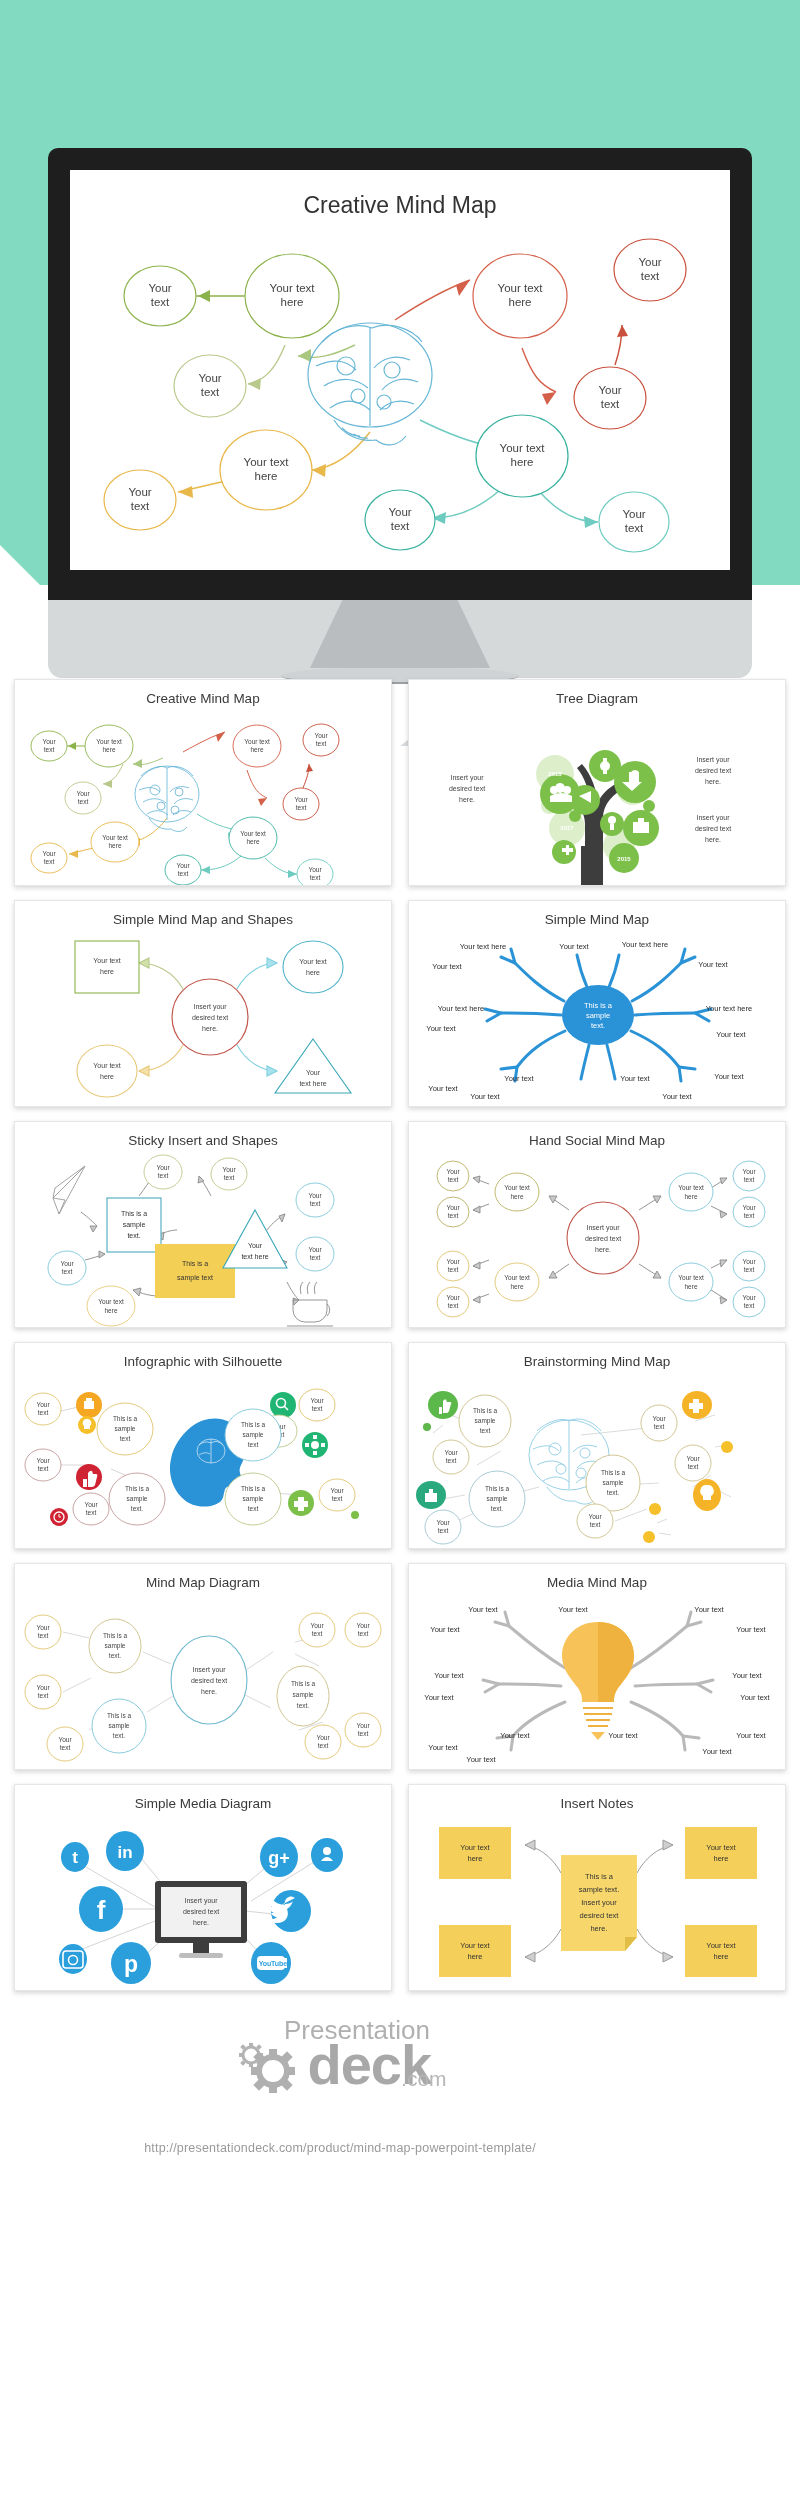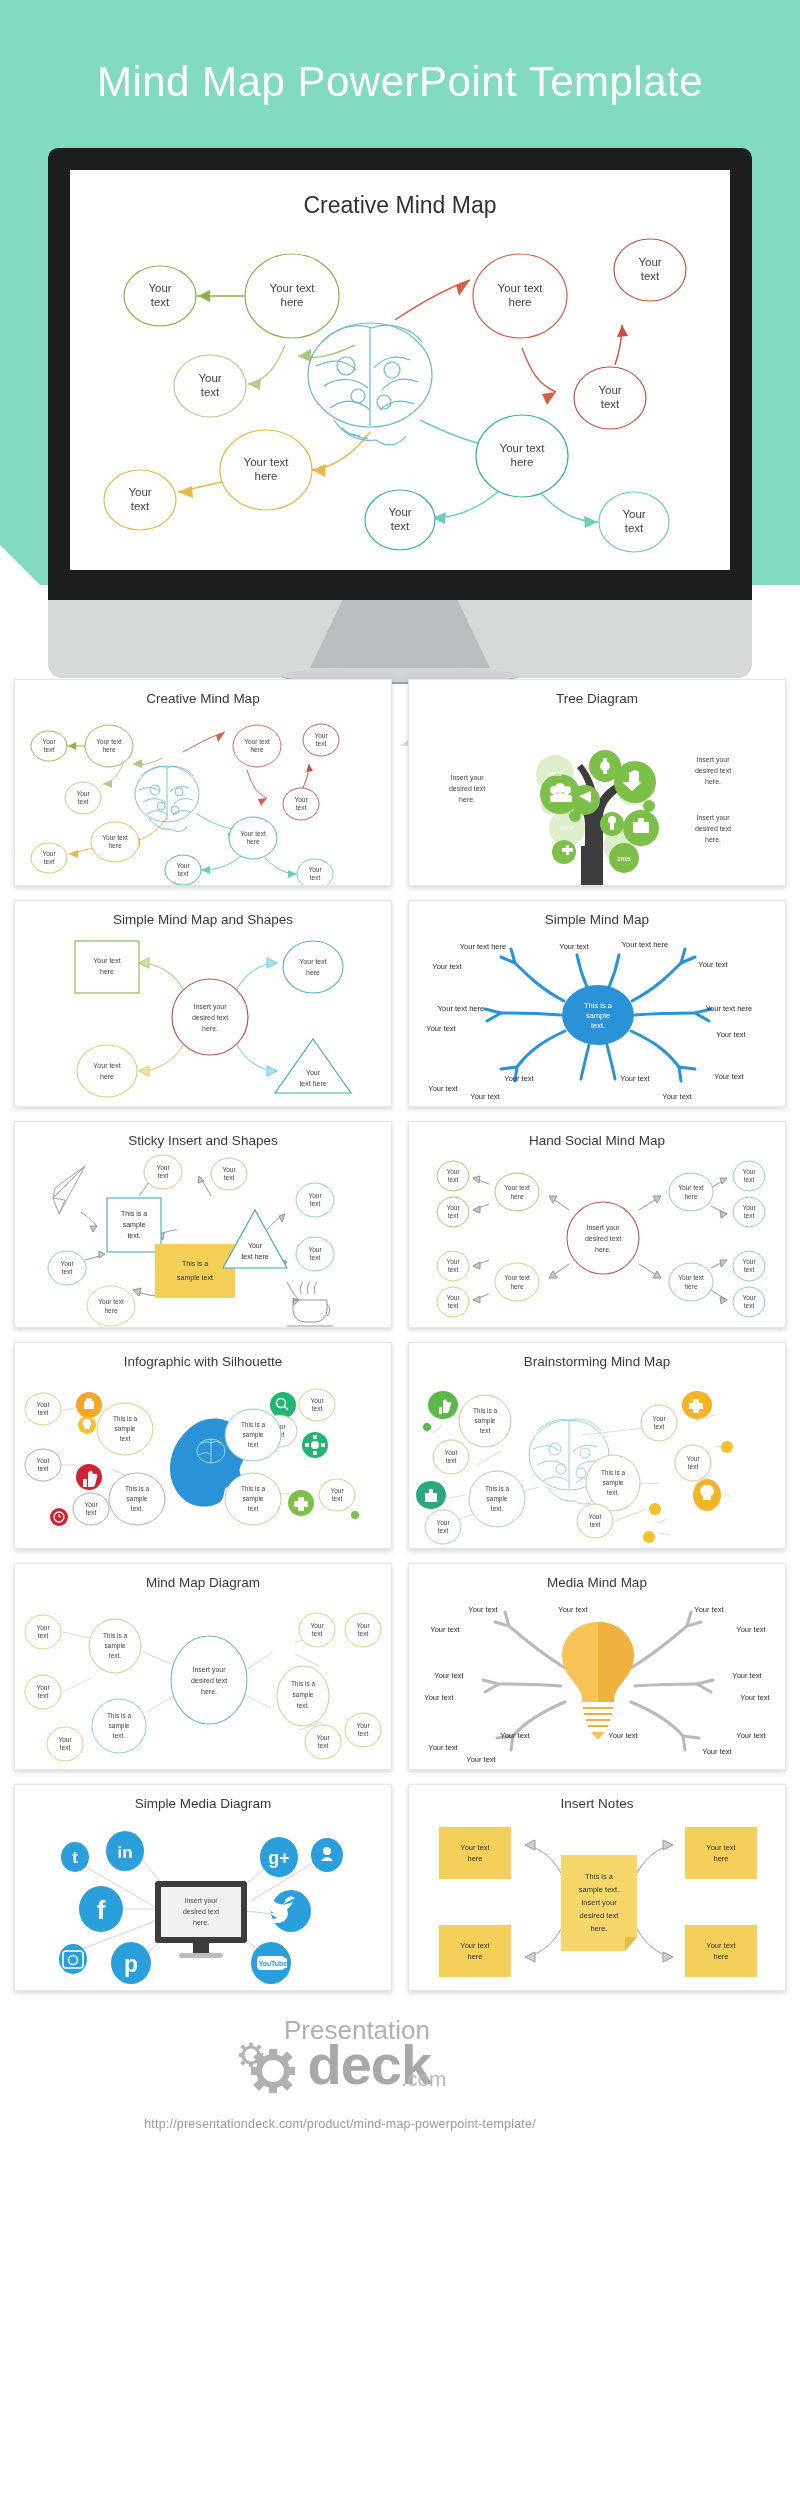--- a/index.html
+++ b/index.html
@@ -127,30 +127,29 @@
     font-size:26px; color:#b0b0b0; font-weight:300;
     letter-spacing:0px; line-height:1; margin-left:34px;
   }
   .logo-row { display:flex; align-items:flex-end; margin-top:-8px; }
   .logo-deck {
     font-size:56px; color:#a8a8a8; font-weight:700; line-height:1;
     letter-spacing:-1px;
   }
   .logo-com { font-size:21px; color:#b6b6b6; margin-left:-30px; margin-bottom:2px; }
   .url {
-    margin-top:20px; font-size:12.5px; color:#9a9a9a;
+    margin-top:44px; font-size:12.5px; color:#9a9a9a;
     letter-spacing:.2px;
   }
 </style>
 </head>
 <body>
 
 <div class="hero">
   <div class="hero-band"></div>
-  <div class="hero-title">Mind Map PowerPoint Template</div>
 
   <div class="monitor">
     <div class="bezel">
       <div class="screen">
         <div class="screen-title">Creative Mind Map</div>
         <svg class="screen-canvas" viewBox="0 0 660 400">
 
           <g fill="none" stroke-width="1.4">
             <path d="M126 126 L175 126" stroke="#8cb24b"></path>
             <path d="M128 126 l12 -6 l0 12 z" fill="#8cb24b" stroke="none"></path>

